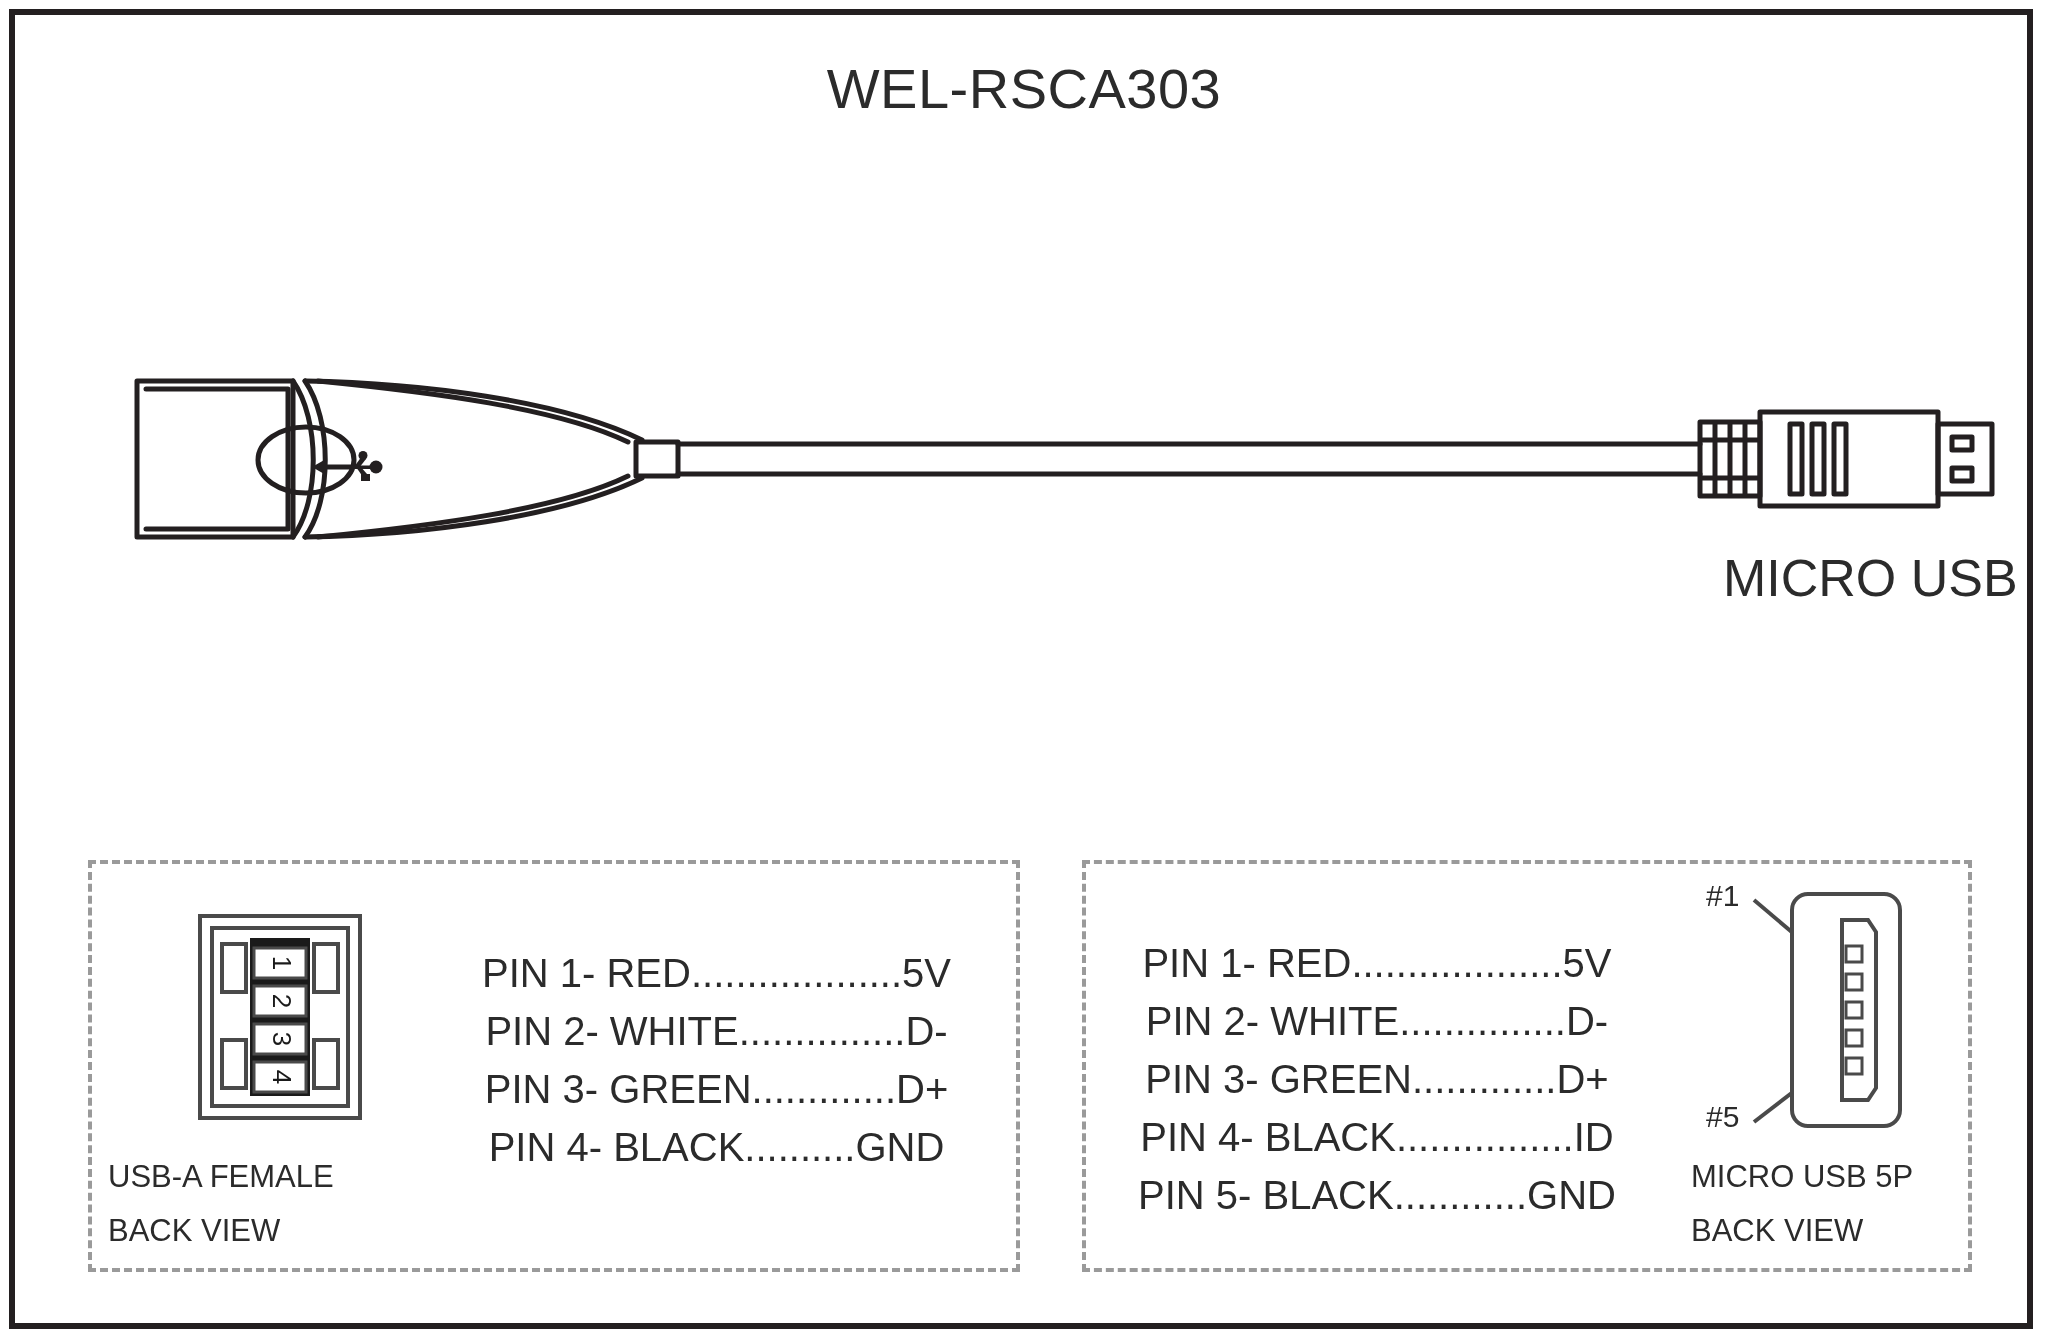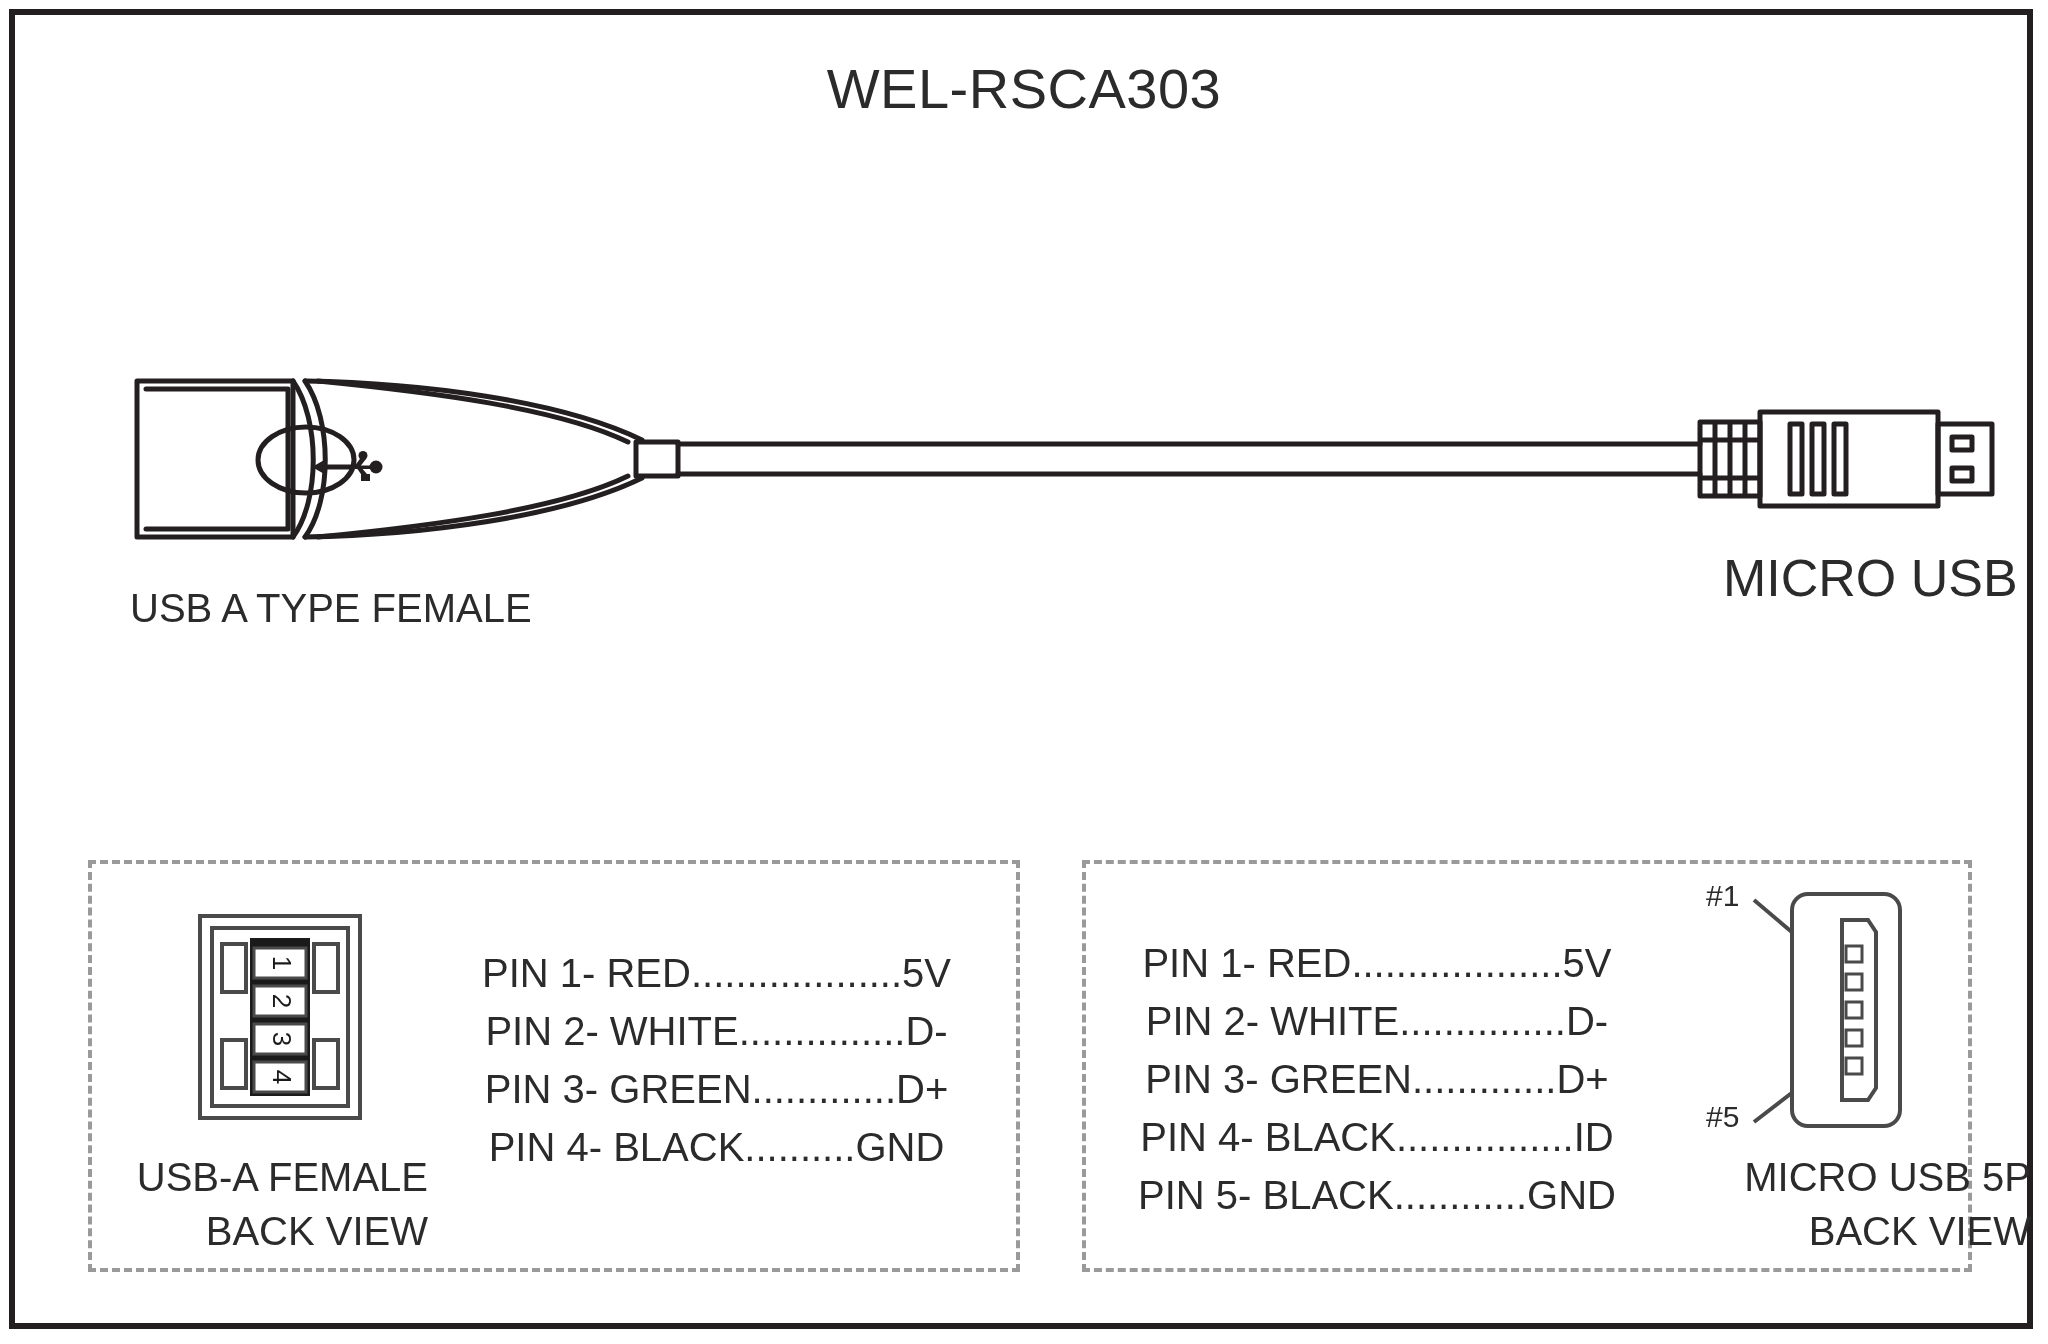--- a/index.html
+++ b/index.html
@@ -73,22 +73,22 @@
     color: #2b2b2b;
     white-space: nowrap;
     text-align: center;
   }
   .pinlist .row { display: block; }
   .pinlist-left  { left: 482px;  top: 944px; }
   .pinlist-right { left: 1138px; top: 934px; }
 
   .caption {
     position: absolute;
-    text-align: right;
-    font-size: 40px;
+    text-align: left;
+    font-size: 31px;
     line-height: 54px;
     color: #2b2b2b;
     white-space: nowrap;
   }
   .caption-left  { left: 108px;  top: 1150px; width: 320px; }
   .caption-right { left: 1691px; top: 1150px; width: 340px; }
 
   .connfig { position: absolute; }
   .connfig-usba  { left: 196px;  top: 912px; }
   .connfig-micro { left: 1700px; top: 884px; }
@@ -159,21 +159,20 @@
         <path d="M1812,424 L1824,424 L1824,494 L1812,494 Z"></path>
         <path d="M1834,424 L1846,424 L1846,494 L1834,494 Z"></path>
 
         <path d="M1938,424 L1992,424 L1992,494 L1938,494 Z"></path>
         <path d="M1952,437 L1972,437 L1972,450 L1952,450 Z"></path>
         <path d="M1952,468 L1972,468 L1972,481 L1952,481 Z"></path>
       </g>
     </g>
   </svg>
 
-  <div class="label-usba">USB A TYPE FEMALE</div>
   <div class="label-micro">MICRO USB</div>
 
   <div class="panel panel-left"></div>
 
   <svg class="connfig connfig-usba" width="168" height="210" viewBox="0 0 168 210">
 
     <rect x="4" y="4" width="160" height="202" fill="#ffffff" stroke="#4a4a4a" stroke-width="4"></rect>
     <rect x="16" y="16" width="136" height="178" fill="#ffffff" stroke="#4a4a4a" stroke-width="4"></rect>
 
     <rect x="26" y="32" width="24" height="48" fill="#ffffff" stroke="#4a4a4a" stroke-width="4"></rect>

